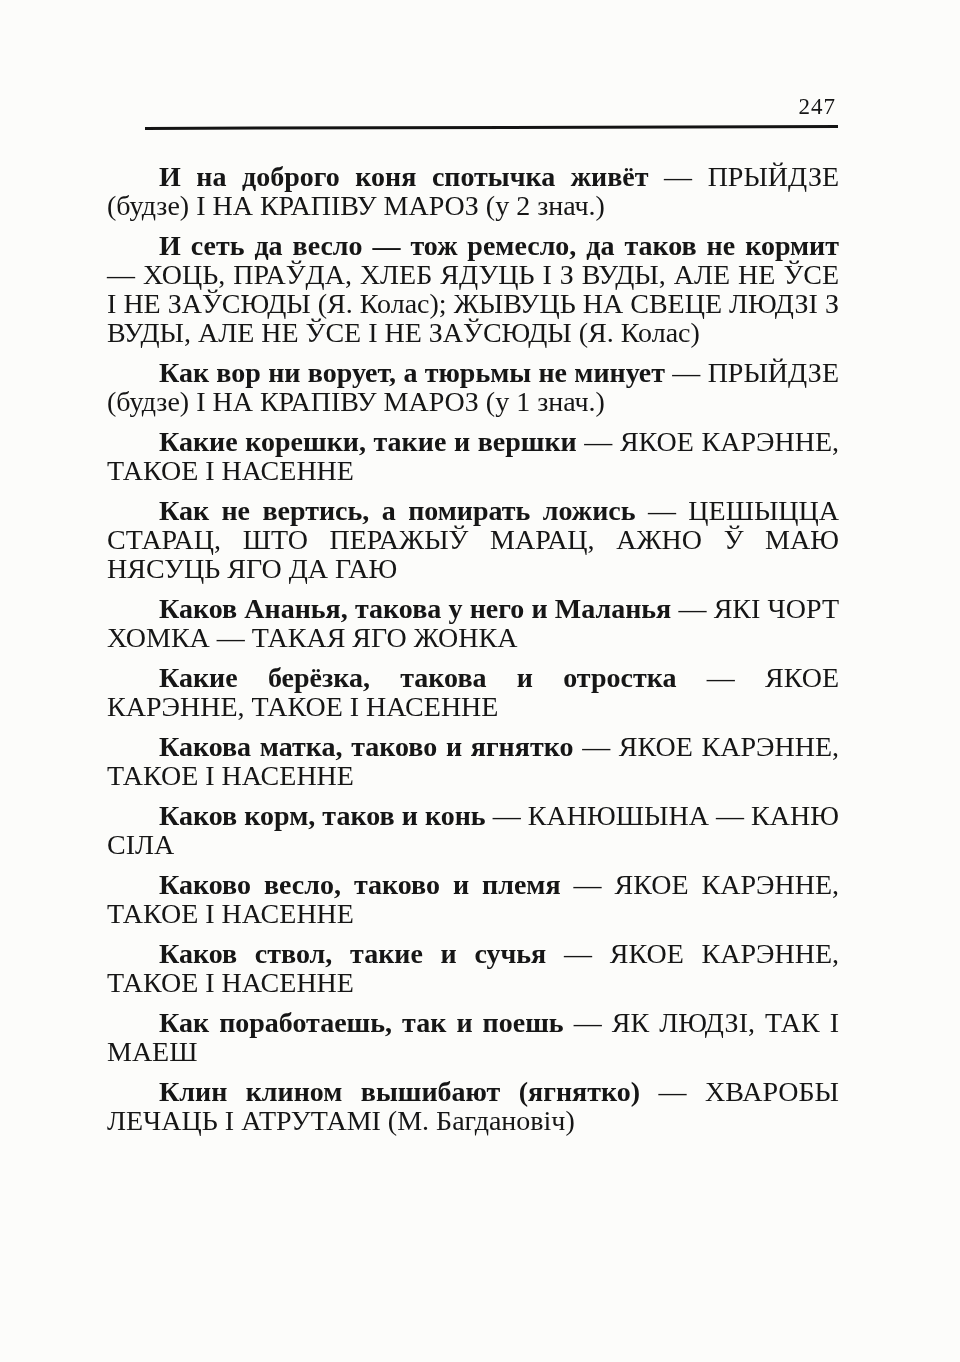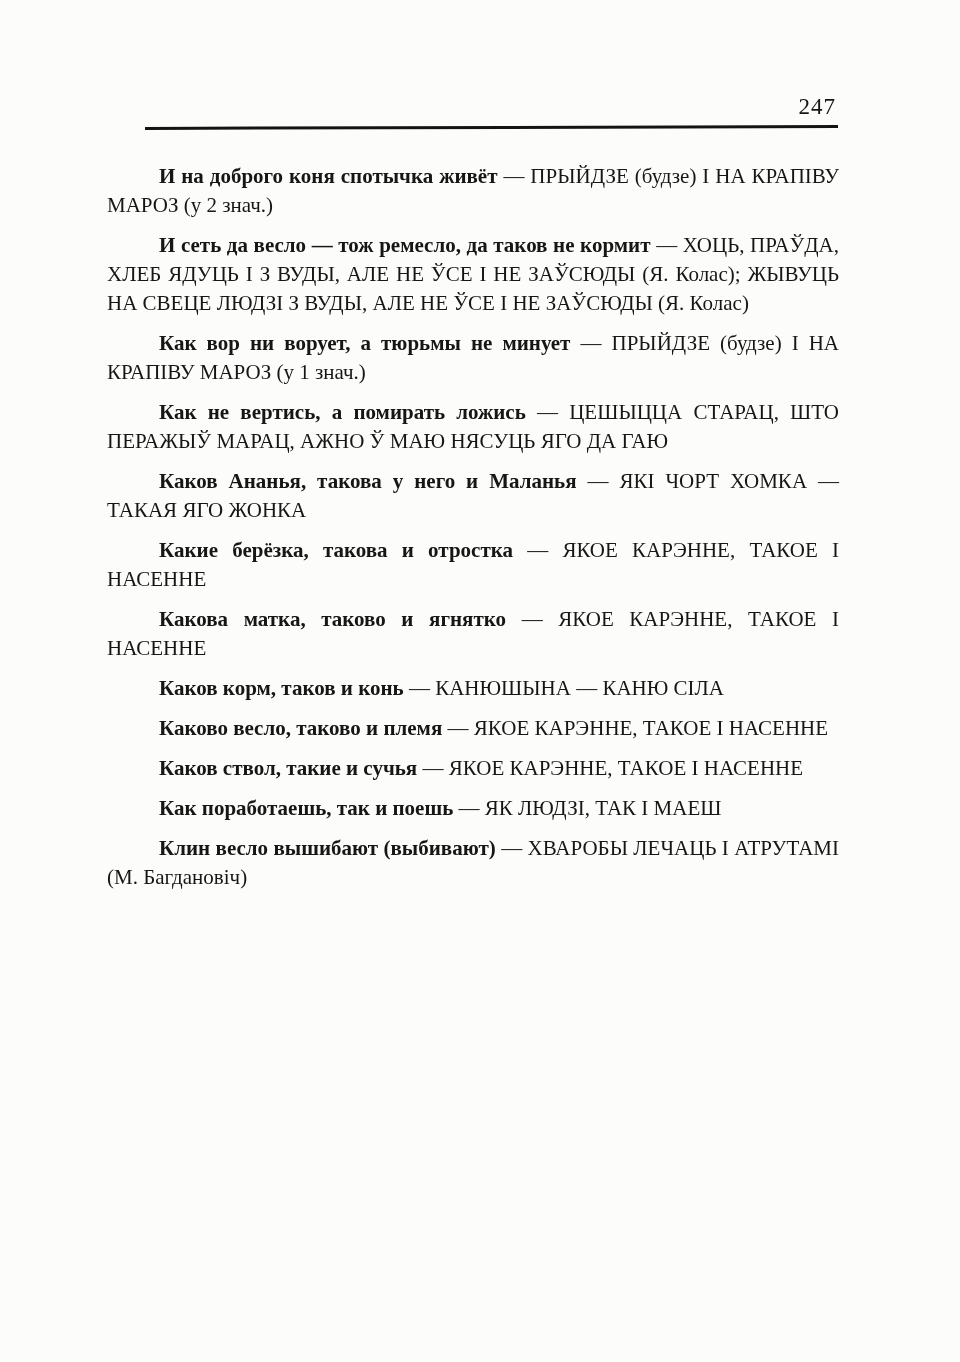--- a/index.html
+++ b/index.html
@@ -30,21 +30,21 @@
     width: 693px;
     height: 0;
     border-top: 3px solid #141414;
     transform: rotate(-0.15deg);
   }
   .content {
     position: absolute;
     top: 162px;
     left: 107px;
     width: 732px;
-    font-size: 21px;
+    font-size: 28px;
     line-height: 29px;
     text-align: justify;
   }
   .entry {
     margin: 11px 0 0 0;
     text-indent: 52px;
   }
   .entry:first-child {
     margin-top: 0;
   }
@@ -72,20 +72,24 @@
       <b>И сеть да весло — тож ремесло, да таков не кормит</b>
       <span>— ХОЦЬ, ПРАЎДА, ХЛЕБ ЯДУЦЬ І З ВУДЫ, АЛЕ НЕ ЎСЕ І НЕ ЗАЎСЮДЫ (Я. Колас); ЖЫВУЦЬ НА СВЕЦЕ ЛЮДЗІ З ВУДЫ, АЛЕ НЕ ЎСЕ І НЕ ЗАЎСЮДЫ (Я. Колас)</span>
     </p>
 
 
     <p class="entry">
       <b>Как вор ни ворует, а тюрьмы не минует</b>
       <span>— ПРЫЙДЗЕ (будзе) І НА КРАПІВУ МАРОЗ (у 1 знач.)</span>
     </p>
 
+    <p class="entry">
+      <b>Какие корешки, такие и вершки</b>
+      <span>— ЯКОЕ КАРЭННЕ, ТАКОЕ І НАСЕННЕ</span>
+    </p>
 
     <p class="entry">
       <b>Как не вертись, а помирать ложись</b>
       <span>— ЦЕШЫЦЦА СТАРАЦ, ШТО ПЕРАЖЫЎ МАРАЦ, АЖНО Ў МАЮ НЯСУЦЬ ЯГО ДА ГАЮ</span>
     </p>
 
     <p class="entry">
       <b>Каков Ананья, такова у него и Маланья</b>
       <span>— ЯКІ ЧОРТ ХОМКА — ТАКАЯ ЯГО ЖОНКА</span>
     </p>
@@ -115,18 +119,18 @@
       <span>— ЯКОЕ КАРЭННЕ, ТАКОЕ І НАСЕННЕ</span>
     </p>
 
     <p class="entry">
       <b>Как поработаешь, так и поешь</b>
       <span>— ЯК ЛЮДЗІ, ТАК І МАЕШ</span>
     </p>
 
 
     <p class="entry">
-      <b>Клин весло вышибают (выбивают)</b>
+      <b>Клин клином вышибают (ягнятко)</b>
       <span>— ХВАРОБЫ ЛЕЧАЦЬ І АТРУТАМІ (М. Багдановіч)</span>
     </p>
 
   </div>
 </div>
 
 </body></html>

